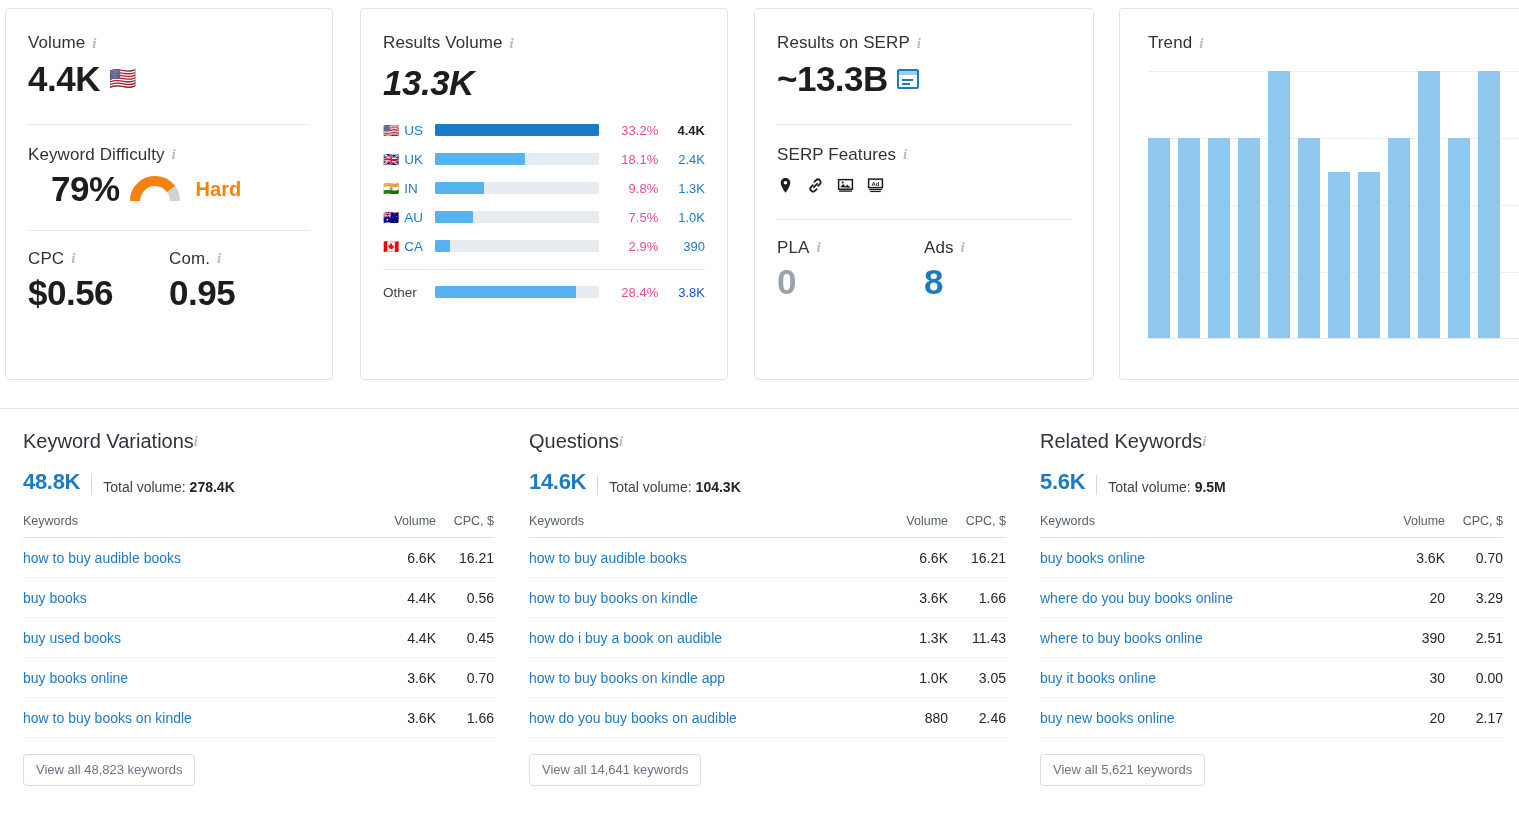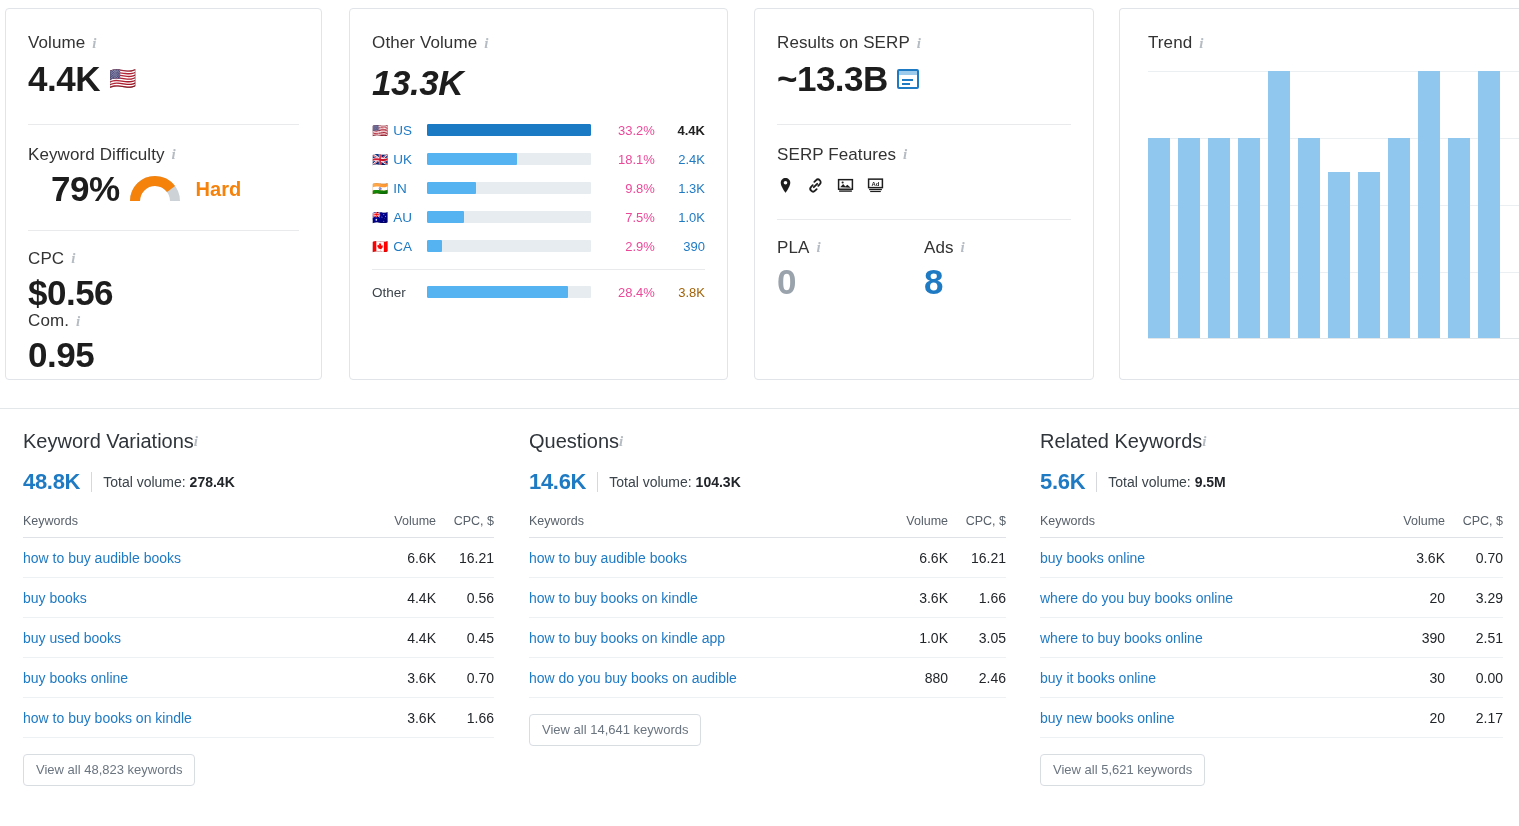--- a/index.html
+++ b/index.html
@@ -49,21 +49,21 @@
   }
 
   .hr { height: 1px; background: #e8eaec; border: 0; }
 
   
   .vc-pad { padding: 24px 22px 0 22px; }
   .flag { font-size: 22px; line-height: 1; }
   .kd-row { display: flex; align-items: center; gap: 10px; margin-top: 2px; }
   .gauge { width: 50px; height: 26px; position: relative; flex: none; }
   .kd-word { font-size: 20px; color: #f5820b; font-weight: 600; margin-left: 6px; }
-  .two-col { display: flex; flex-direction: column; }
+  .two-col { display: flex; }
   .two-col > div { width: 172px; }
 
   
   .gv-pad { padding: 24px 22px 0 22px; }
   .gv-table { width: 100%; border-collapse: collapse; margin-top: 14px; }
   .gv-table td { padding: 0; height: 29px; vertical-align: middle; }
   .gv-cc {
     width: 60px; font-size: 13.5px; color: #1f7ac4;
     white-space: nowrap;
   }
@@ -128,21 +128,21 @@
   .panels { position: absolute; top: 430px; left: 0; width: 1519px; display: flex; }
   .panel { box-sizing: border-box; }
   .panel-kv { width: 512px; padding-left: 23px; padding-right: 18px; }
   .panel-q  { width: 512px; padding-left: 17px; padding-right: 18px; }
   .panel-rk { width: 495px; padding-left: 16px; padding-right: 16px; }
 
   .panel-title {
     font-size: 20px; color: #2f353b; font-weight: 400;
     display: flex; align-items: center; gap: 0;
   }
-  .panel-sub { display: flex; align-items: center; gap: 11px; margin-top: 16px; }
+  .panel-sub { display: flex; align-items: flex-end; gap: 11px; margin-top: 16px; }
   .panel-count { font-size: 22px; font-weight: 700; color: #1f7ac4; letter-spacing: -.3px; }
   .panel-div { width: 1px; height: 20px; background: #d5d9dd; }
   .panel-total { font-size: 14px; color: #3b434b; }
   .panel-total b { font-weight: 700; color: #22262a; }
 
   .kw-table { width: 100%; border-collapse: collapse; margin-top: 19px; }
   .kw-table th {
     font-size: 12.5px; font-weight: 400; color: #58606a;
     text-align: left; padding: 0 0 9px 0; border-bottom: 1px solid #dfe3e7;
   }
@@ -213,21 +213,21 @@
             <span class="info-i">i</span>
           </div>
           <div class="metric-value" style="margin-top:6px;">0.95</div>
         </div>
       </div>
     </div>
 
     <div class="card card-global">
       <div class="gv-pad">
         <div class="metric-label">
-          <span>Other Volume</span>
+          <span>Results Volume</span>
           <span class="info-i">i</span>
         </div>
         <div class="metric-value" style="margin-top:12px;font-style:italic;">13.3K</div>
         <table class="gv-table">
           <tbody id="gv-rows">
               <tr>
                 <td class="gv-cc"><span class="cflag">🇺🇸</span><span>US</span></td>
                 <td class="gv-barcell">
                   <div class="bar-track">
                     <div class="bar-fill primary" style="width: 100%;"></div>
@@ -282,21 +282,21 @@
                 </td>
               </tr>
               <tr>
                 <td class="gv-cc"><span class="gv-other-label">Other</span></td>
                 <td class="gv-barcell">
                   <div class="bar-track">
                     <div class="bar-fill" style="width: 85.5422%;"></div>
                   </div>
                 </td>
                 <td class="gv-pct">28.4%</td>
-                <td class="gv-vol dark" style="color: #a16207; font-weight: 400;">3.8K</td>
+                <td class="gv-vol dark" style="color: #1d4ed8; font-weight: 400;">3.8K</td>
               </tr>
             </tbody>
         </table>
       </div>
     </div>
 
     <div class="card card-serp">
       <div class="serp-pad">
         <div class="metric-label">
           <span>Results on SERP</span>
@@ -467,20 +467,25 @@
               <td class="kw"><a>how to buy audible books</a></td>
               <td class="num col-vol">6.6K</td>
               <td class="num col-cpc">16.21</td>
             </tr>
             <tr>
               <td class="kw"><a>how to buy books on kindle</a></td>
               <td class="num col-vol">3.6K</td>
               <td class="num col-cpc">1.66</td>
             </tr>
             <tr>
+              <td class="kw"><a>how do i buy a book on audible</a></td>
+              <td class="num col-vol">1.3K</td>
+              <td class="num col-cpc">11.43</td>
+            </tr>
+            <tr>
               <td class="kw"><a>how to buy books on kindle app</a></td>
               <td class="num col-vol">1.0K</td>
               <td class="num col-cpc">3.05</td>
             </tr>
             <tr>
               <td class="kw"><a>how do you buy books on audible</a></td>
               <td class="num col-vol">880</td>
               <td class="num col-cpc">2.46</td>
             </tr>
           </tbody>

